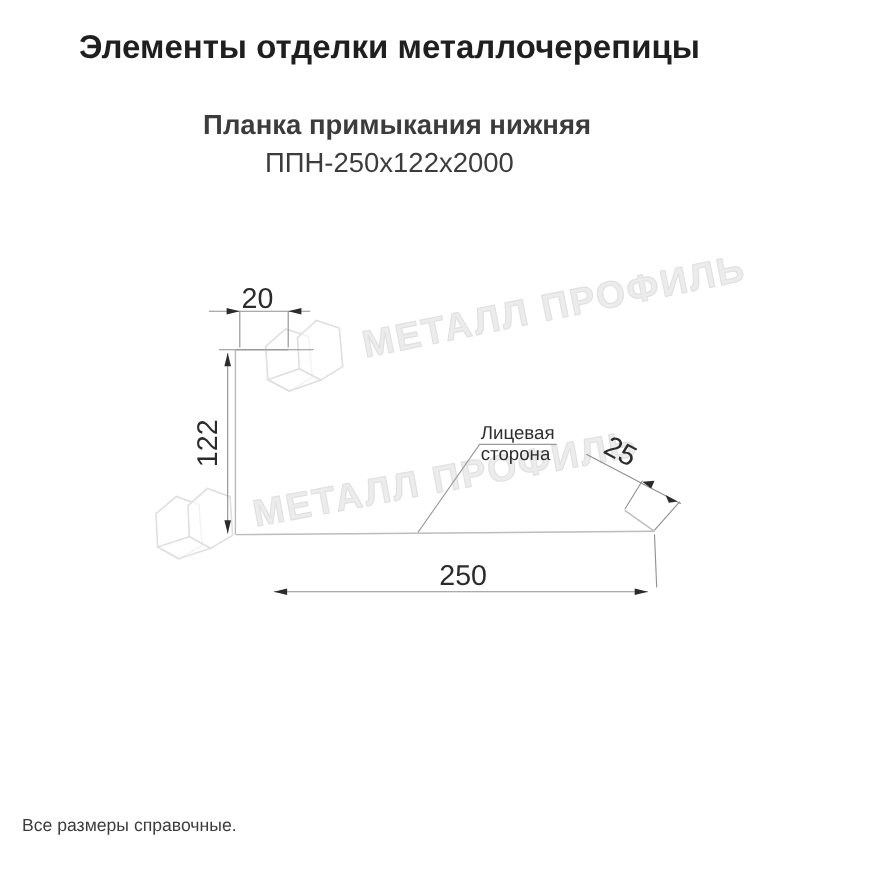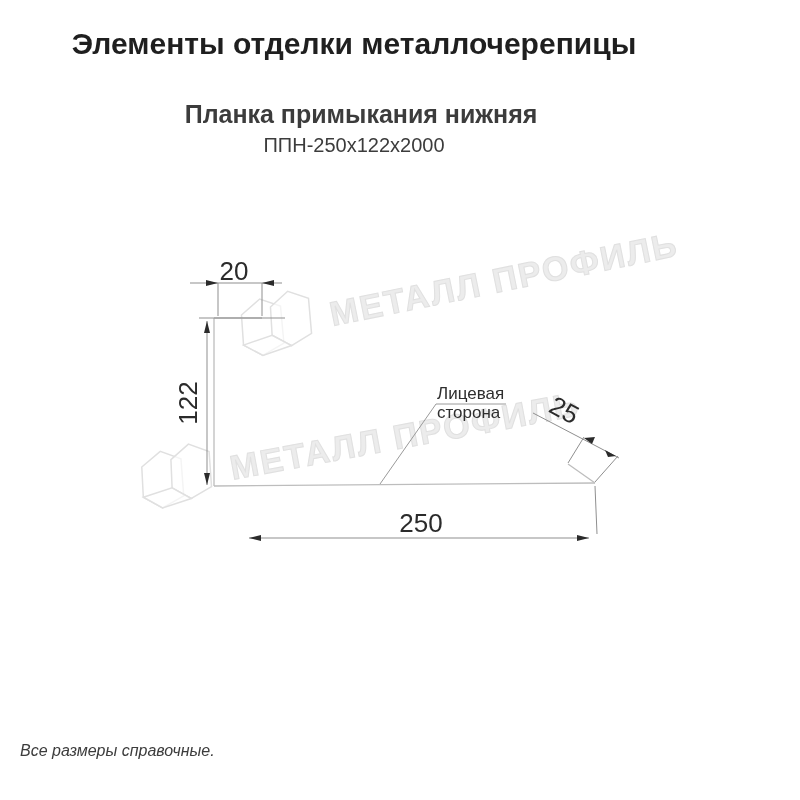--- a/index.html
+++ b/index.html
@@ -30,21 +30,21 @@
     text-align: center;
     font-size: 25px;
     font-weight: 600;
     color: #3c3c3c;
   }
   .model {
     position: absolute;
     left: 0; right: 0;
     top: 134px;
     text-align: center;
-    font-size: 20px;
+    font-size: 25px;
     font-weight: 400;
     color: #3c3c3c;
   }
 
   
   .watermark {
     position: absolute;
     display: flex;
     align-items: center;
     gap: 8px;
@@ -82,21 +82,20 @@
     font-size: 17px;
     fill: #2e2e2e;
   }
 
   
   .note1, .note2 {
     position: absolute;
     left: 20px;
     font-size: 16px;
     color: #3c3c3c;
-    font-style: italic;
   }
   .note1 { top: 742px; }
   .note2 { top: 766px; }
 </style>
 </head>
 <body>
 
 <div class="page">
 
   <div class="title">Элементы отделки металлочерепицы</div>

